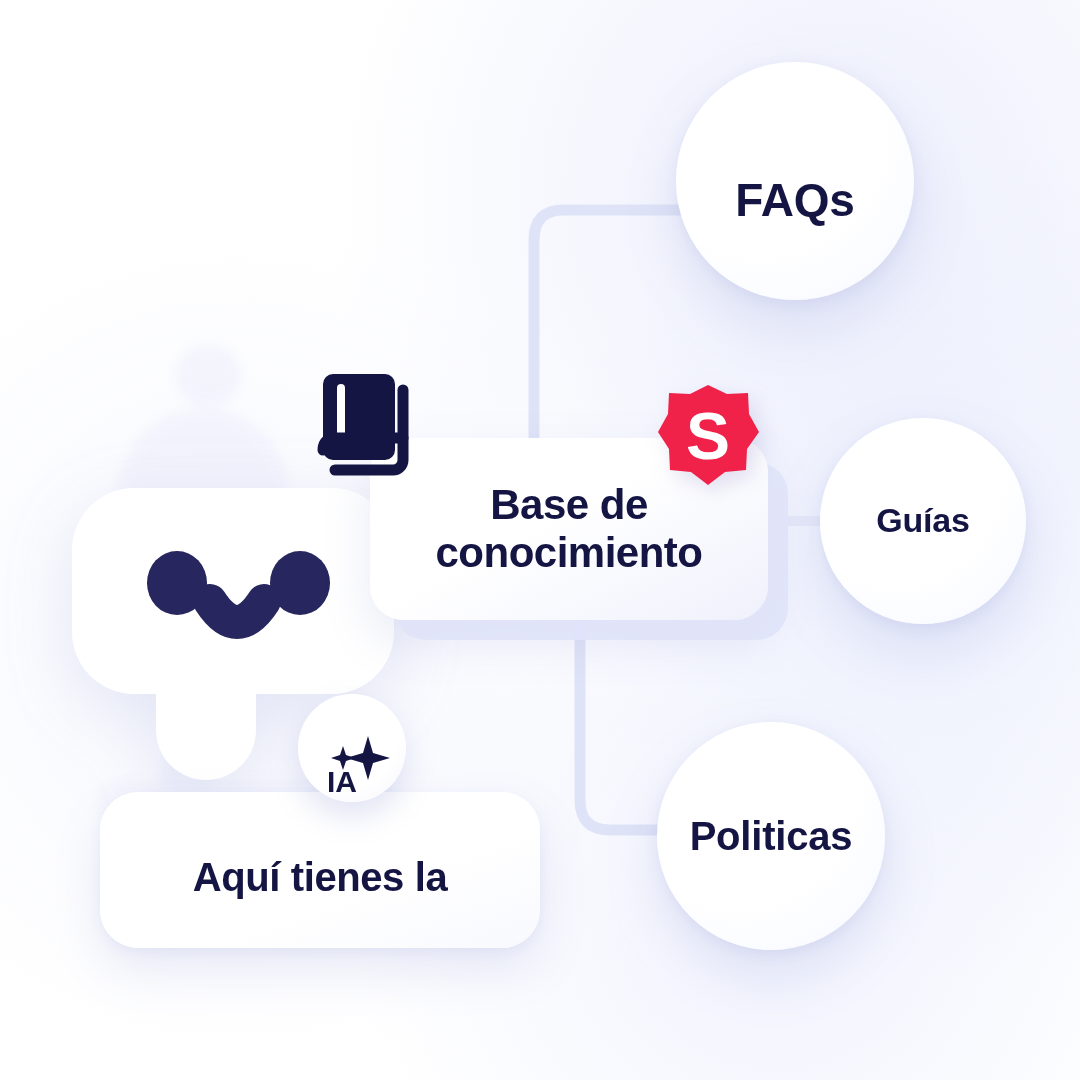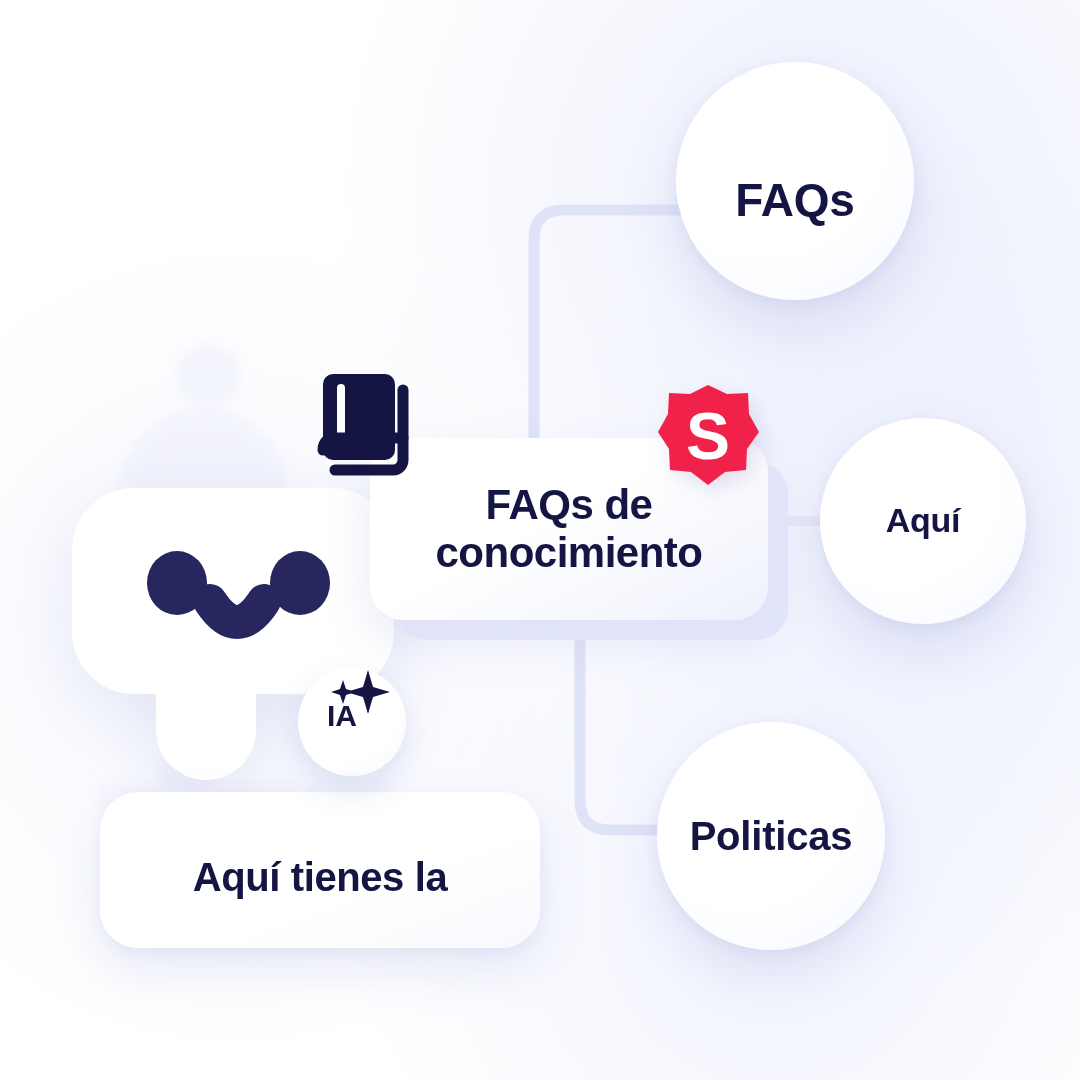--- a/index.html
+++ b/index.html
@@ -144,28 +144,28 @@
     position: absolute;
     left: 72px; top: 478px;
     width: 322px; height: 305px;
     z-index: 5;
     filter: drop-shadow(0 18px 34px rgba(120,130,200,0.16));
   }
 
   
   .ia-badge {
     position: absolute;
-    left: 298px; top: 668px;
+    left: 298px; top: 694px;
     width: 108px; height: 108px;
     border-radius: 50%;
     background: radial-gradient(circle at 38% 32%, #ffffff 0%, #ffffff 60%, #f5f6fd 100%);
     box-shadow: 0 14px 30px rgba(120,130,200,0.22);
     z-index: 10;
     display: flex;
-    align-items: flex-start;
+    align-items: flex-end;
     justify-content: center;
   }
   .ia-badge svg { width: 80px; height: 68px; }
 
   
   .answer-card {
     position: absolute;
     left: 100px; top: 792px;
     width: 440px; height: 156px;
     border-radius: 38px;
@@ -206,30 +206,30 @@
     <path d="M762 521 L848 521" fill="none" stroke="#e6e9f9" stroke-width="10" stroke-linecap="round"></path>
 
     <path d="M580 606 L580 800 Q580 830 610 830 L706 830" fill="none" stroke="#dfe3f7" stroke-width="11" stroke-linecap="round"></path>
   </svg>
 
   <div class="bubble bubble-faqs">
     <span>FAQs</span>
   </div>
 
   <div class="bubble bubble-guias">
-    <span>Aquí</span>
+    <span>Guías</span>
   </div>
 
   <div class="bubble bubble-politicas">
     <span>Politicas</span>
   </div>
 
   <div class="kb-card">
     <div class="kb-card-text">
-      <span>FAQs de</span><br>
+      <span>Base de</span><br>
       <span>conocimiento</span>
     </div>
   </div>
 
   <svg class="book-icon" viewBox="0 0 100 122">
     <path d="M20 12 h52 a10 10 0 0 1 10 10 v66 a10 10 0 0 1 -10 10 h-52 a10 10 0 0 1 -10 -10 v-66 a10 10 0 0 1 10 -10 z" fill="#151544"></path>
     <rect x="24" y="22" width="8" height="58" rx="4" fill="#ffffff"></rect>
     <path d="M10 88 q0 -12 14 -12 h66" fill="none" stroke="#151544" stroke-width="11" stroke-linecap="round"></path>
     <path d="M90 28 v70 a10 10 0 0 1 -10 10 h-58" fill="none" stroke="#151544" stroke-width="11" stroke-linecap="round"></path>
   </svg>

